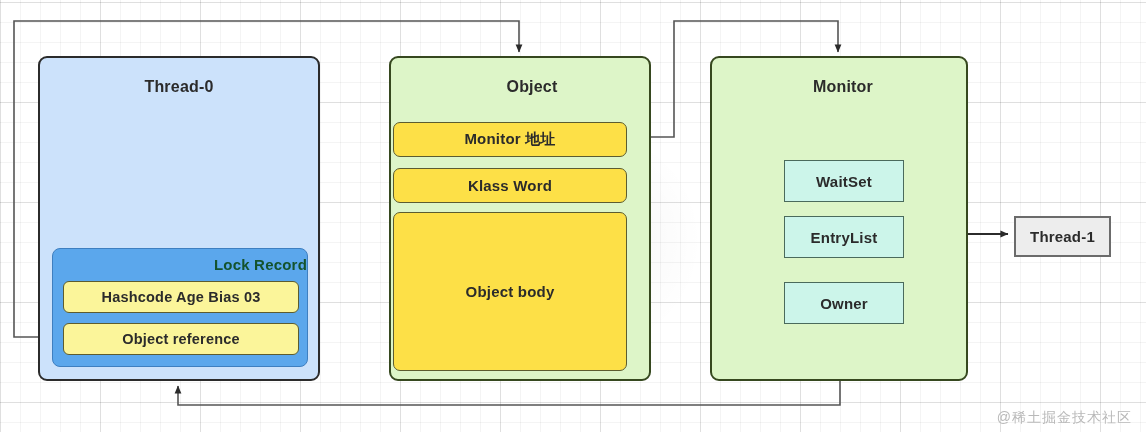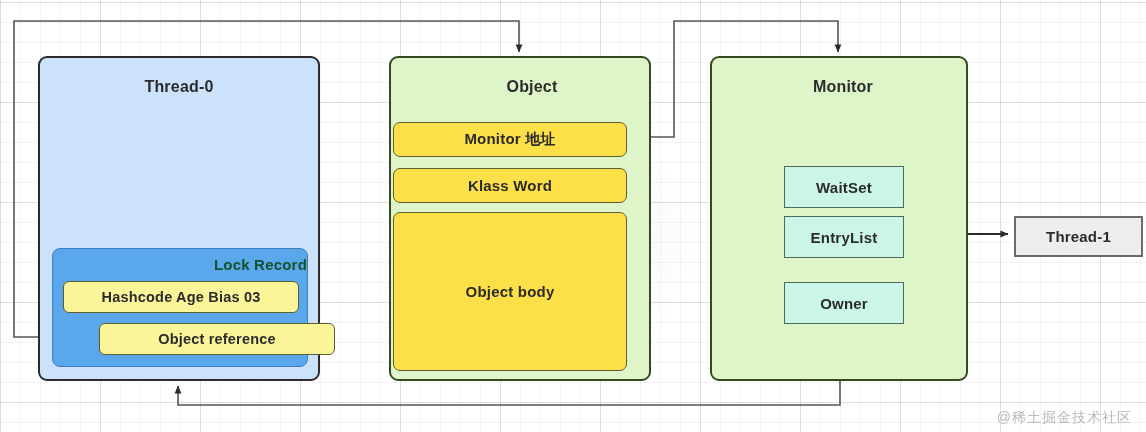--- a/index.html
+++ b/index.html
@@ -101,21 +101,21 @@
     border: 1px solid #5c5c30;
     border-radius: 6px;
     display: flex;
     align-items: center;
     justify-content: center;
     font-size: 14.5px;
     font-weight: bold;
     color: #2b2b2b;
   }
   .lr-slot-0 { top: 32px; }
-  .lr-slot-1 { top: 74px; margin-left: 36px; }
+  .lr-slot-1 { top: 74px; }
 
   
   .obj-field {
     position: absolute;
     left: 2px; width: 232px;
     background: #fde047;
     border: 1px solid #5c5c30;
     border-radius: 7px;
     display: flex;
     align-items: center;
@@ -134,27 +134,27 @@
     left: 72px; width: 118px; height: 40px;
     background: #ccf5ea;
     border: 1px solid #4a6a5c;
     display: flex;
     align-items: center;
     justify-content: center;
     font-size: 15px;
     font-weight: bold;
     color: #2b2b2b;
   }
-  .mon-field-0 { top: 108px; text-align: center; }
+  .mon-field-0 { top: 102px; text-align: center; }
   .mon-field-1 { top: 158px; }
   .mon-field-2 { top: 224px; }
 
   
   .thread1 {
-    left: 1014px; top: 216px; width: 129px; height: 41px;
+    left: 1014px; top: 216px; width: 97px; height: 41px;
     background: #ededed;
     border: 2px solid #6b6b6b;
     font-size: 15px;
     font-weight: bold;
     color: #2b2b2b;
   }
 
   
   .watermark {
     position: absolute;

